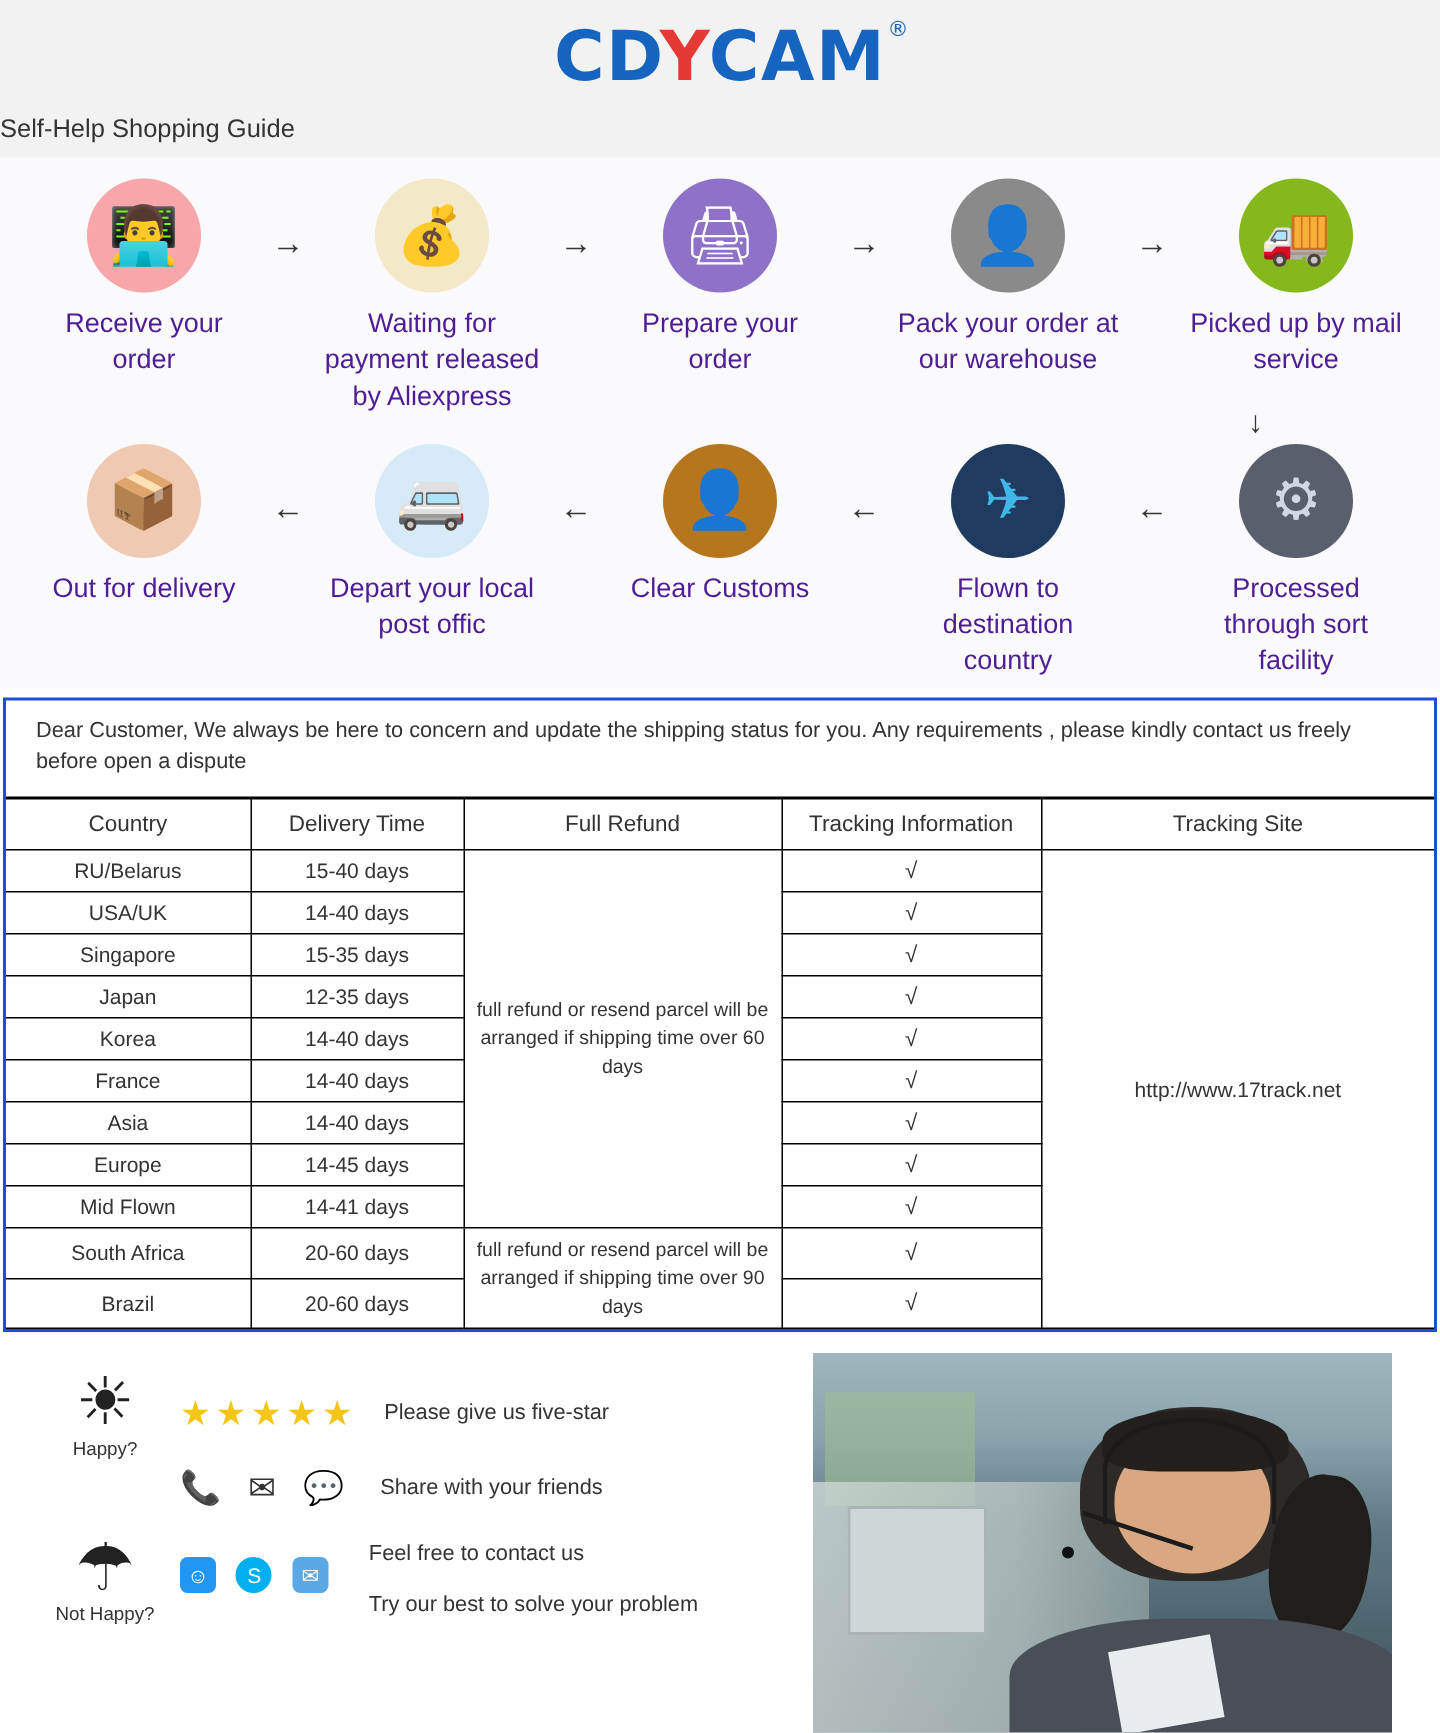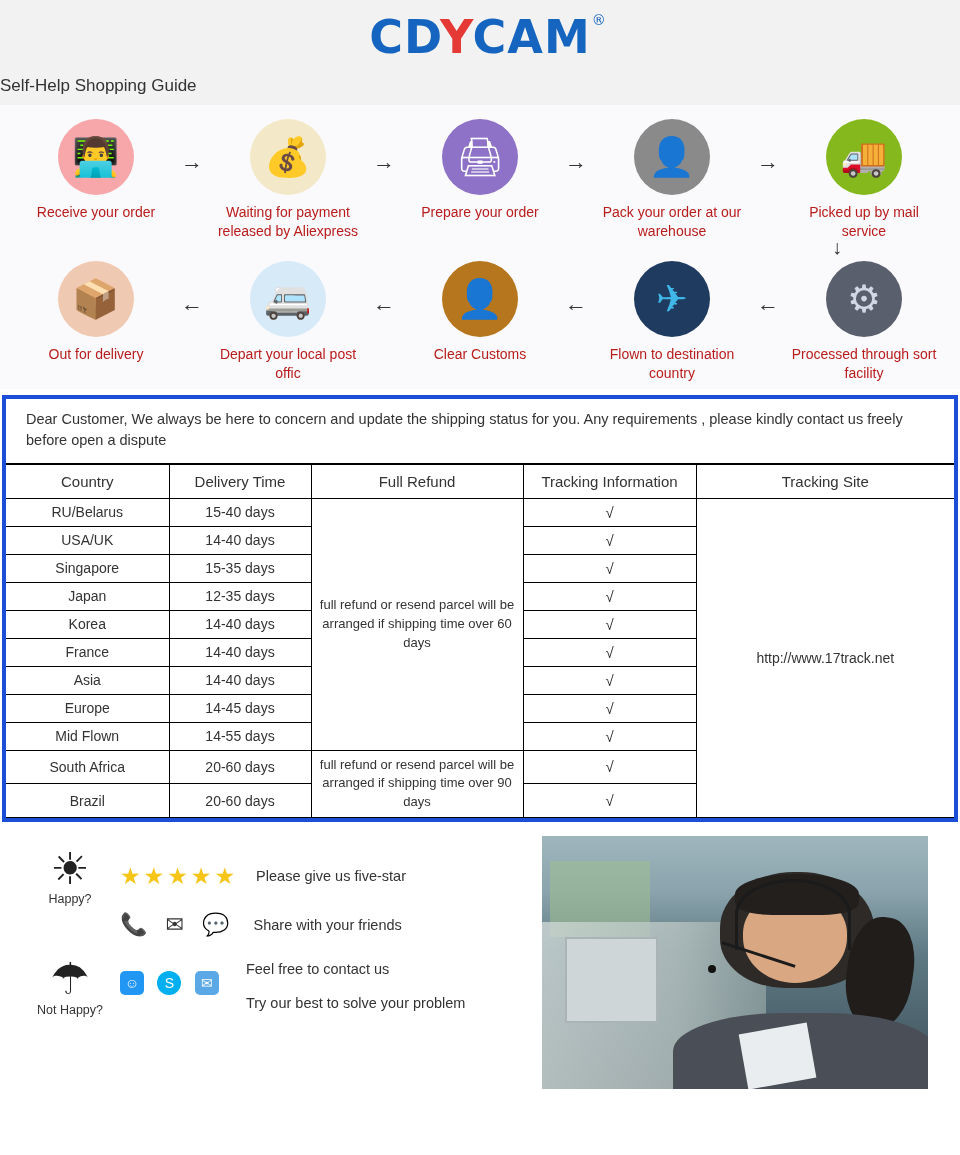--- a/index.html
+++ b/index.html
@@ -62,22 +62,22 @@
     text-align: center;
   }
   .circle {
     width: 76px; height: 76px;
     border-radius: 50%;
     margin: 6px auto 8px auto;
     position: relative;
     overflow: hidden;
   }
   .cap {
-    font-size: 14px;
-    color: #b91c1c;
+    font-size: 18px;
+    color: #4c1d95;
     line-height: 1.35;
   }
   .arrow {
     width: 42px;
     text-align: center;
     font-size: 22px;
     color: #333;
     padding-top: 38px;
     line-height: 1;
   }
@@ -107,21 +107,21 @@
     inset: 0;
     display: flex;
     align-items: center;
     justify-content: center;
     font-size: 38px;
     color: #ffffff;
   }
 
   
   .table-wrap {
-    border: 4px solid #1d4ed8;
+    border: 2px solid #1d4ed8;
     margin: 6px 2px 0 2px;
   }
   .notice {
     padding: 10px 14px 12px 20px;
     font-size: 14.5px;
     line-height: 1.45;
     border-bottom: 1px solid #000;
   }
   table {
     border-collapse: collapse;
@@ -443,21 +443,21 @@
         <td class="dtime">14-40 days</td>
         <td class="track">√</td>
       </tr>
       <tr>
         <td class="country">Europe</td>
         <td class="dtime">14-45 days</td>
         <td class="track">√</td>
       </tr>
       <tr>
         <td class="country">Mid Flown</td>
-        <td class="dtime">14-55 days</td>
+        <td class="dtime">14-41 days</td>
         <td class="track">√</td>
       </tr>
       <tr>
         <td class="country">South Africa</td>
         <td class="dtime">20-60 days</td>
         <td class="refund" rowspan="2">full refund or resend parcel will be arranged if shipping time over 90 days</td>
         <td class="track">√</td>
       </tr>
       <tr>
         <td class="country">Brazil</td>

